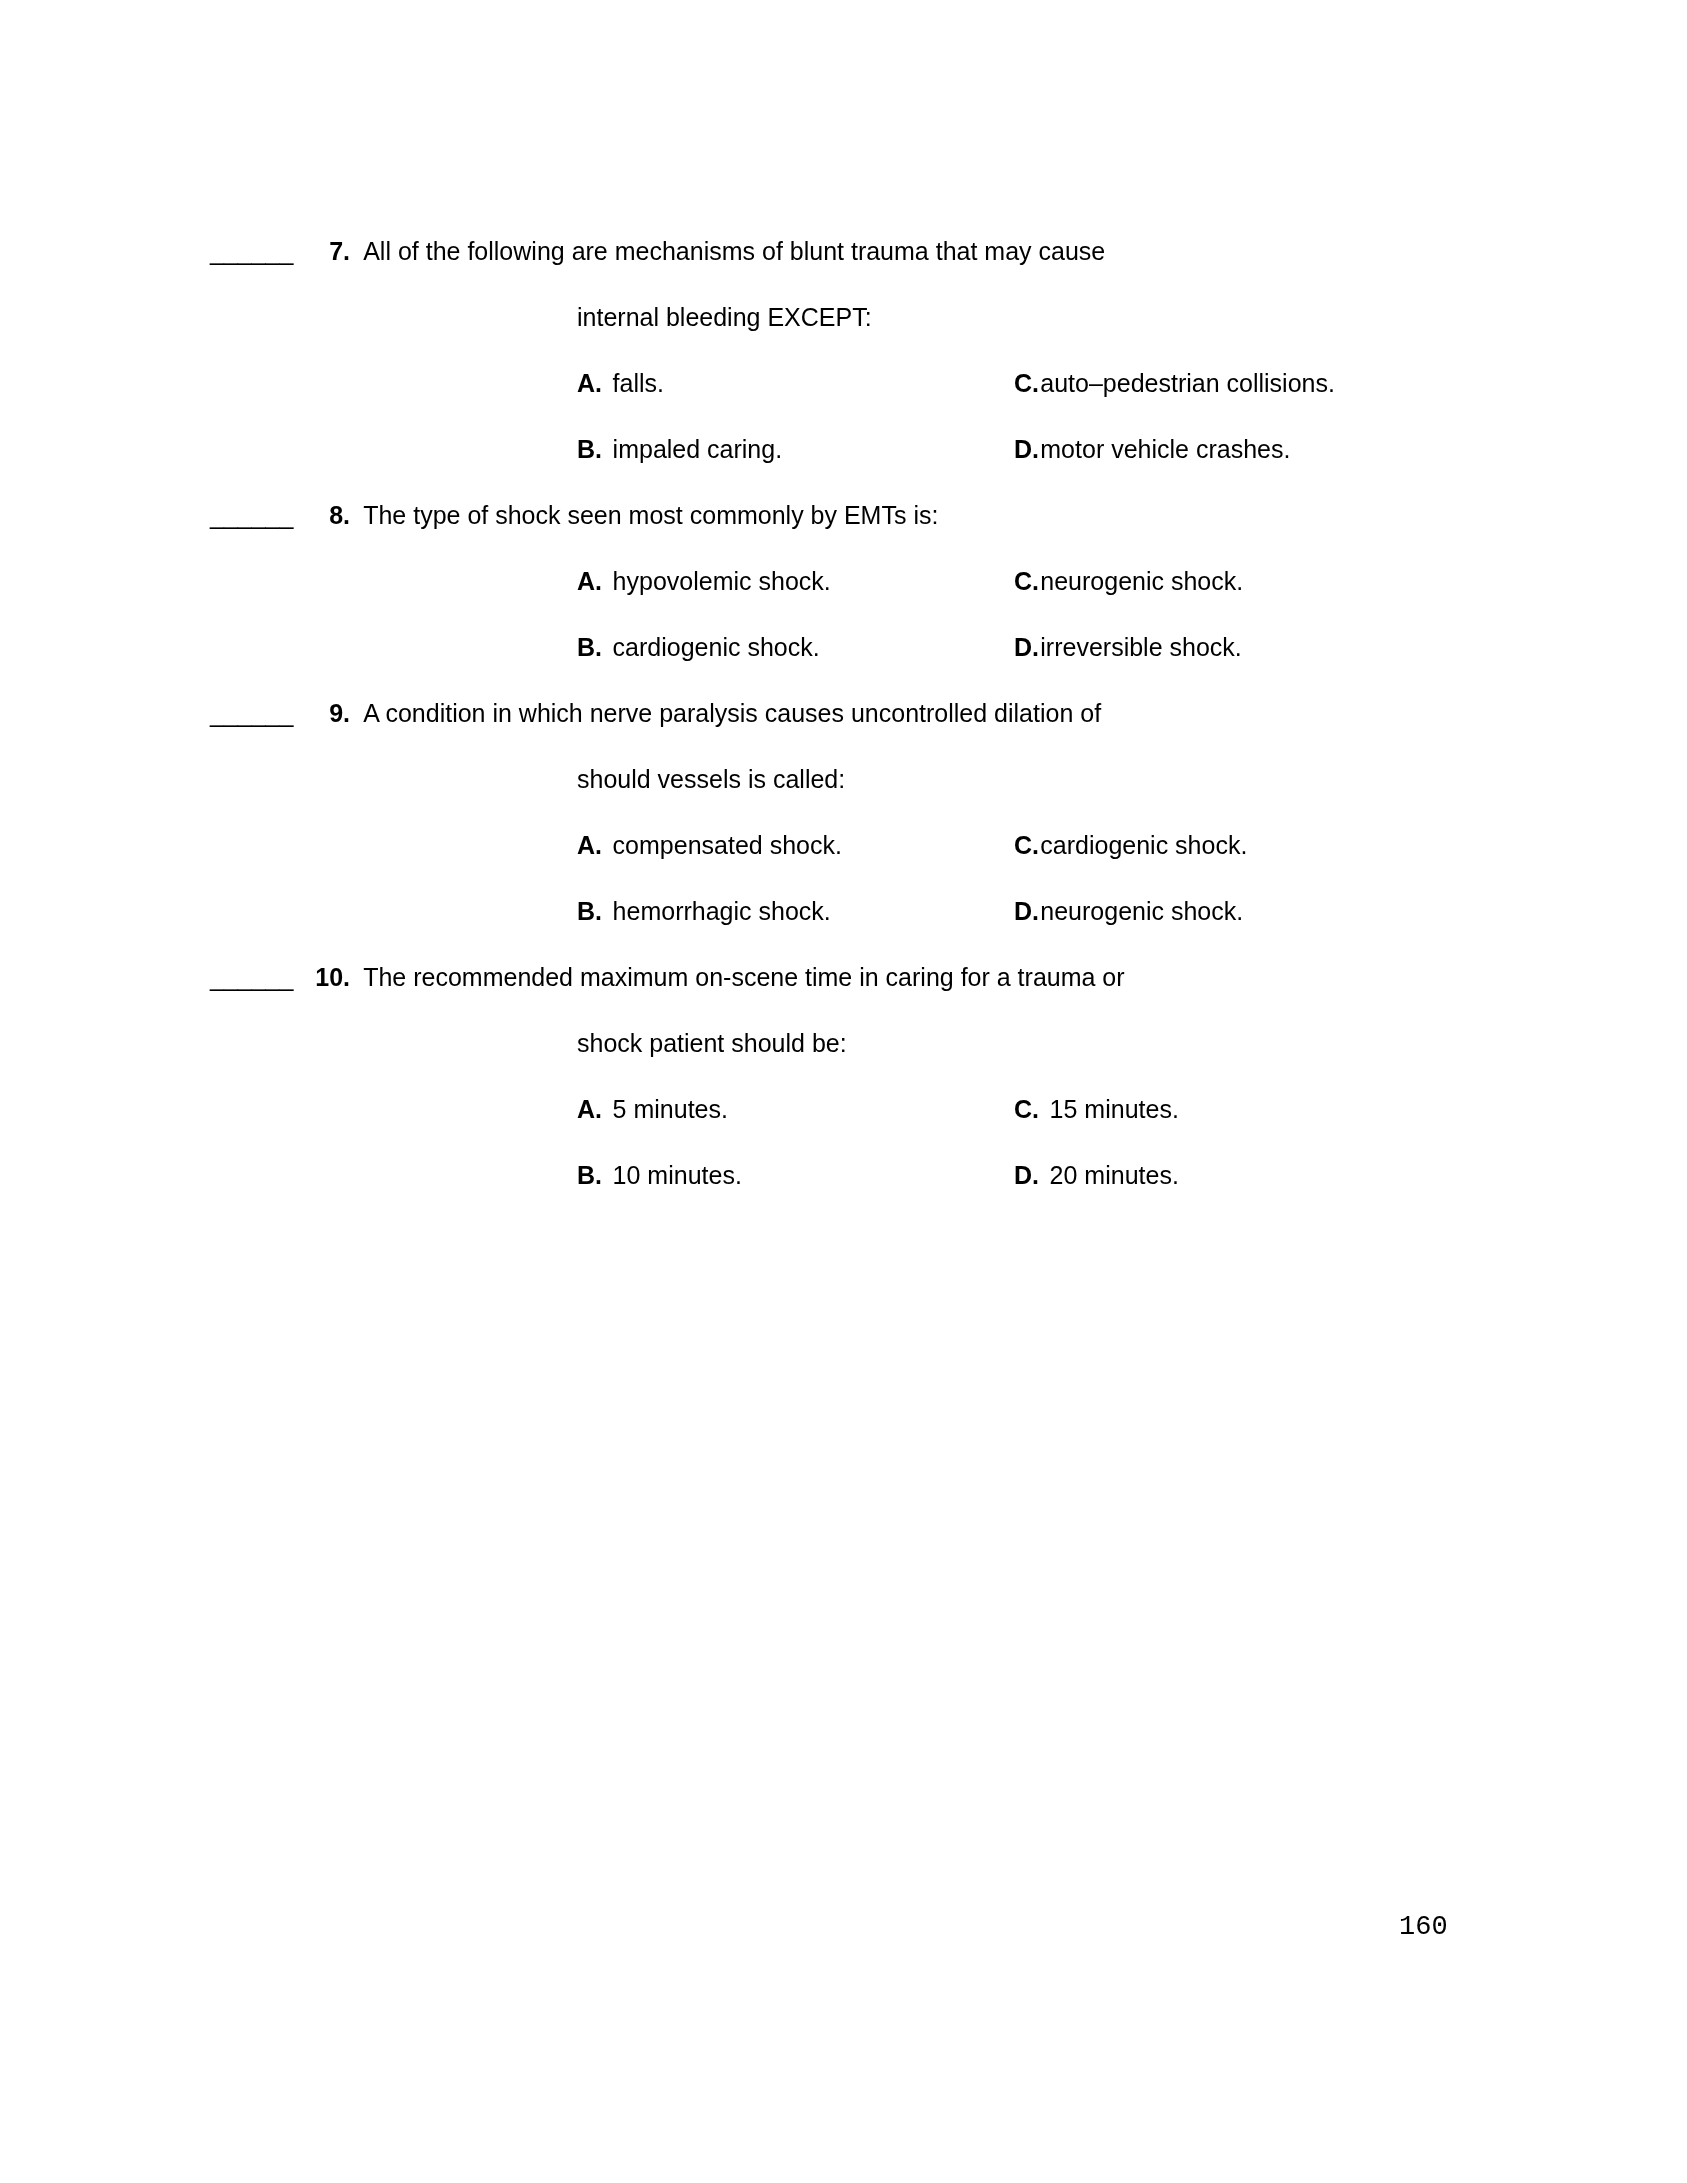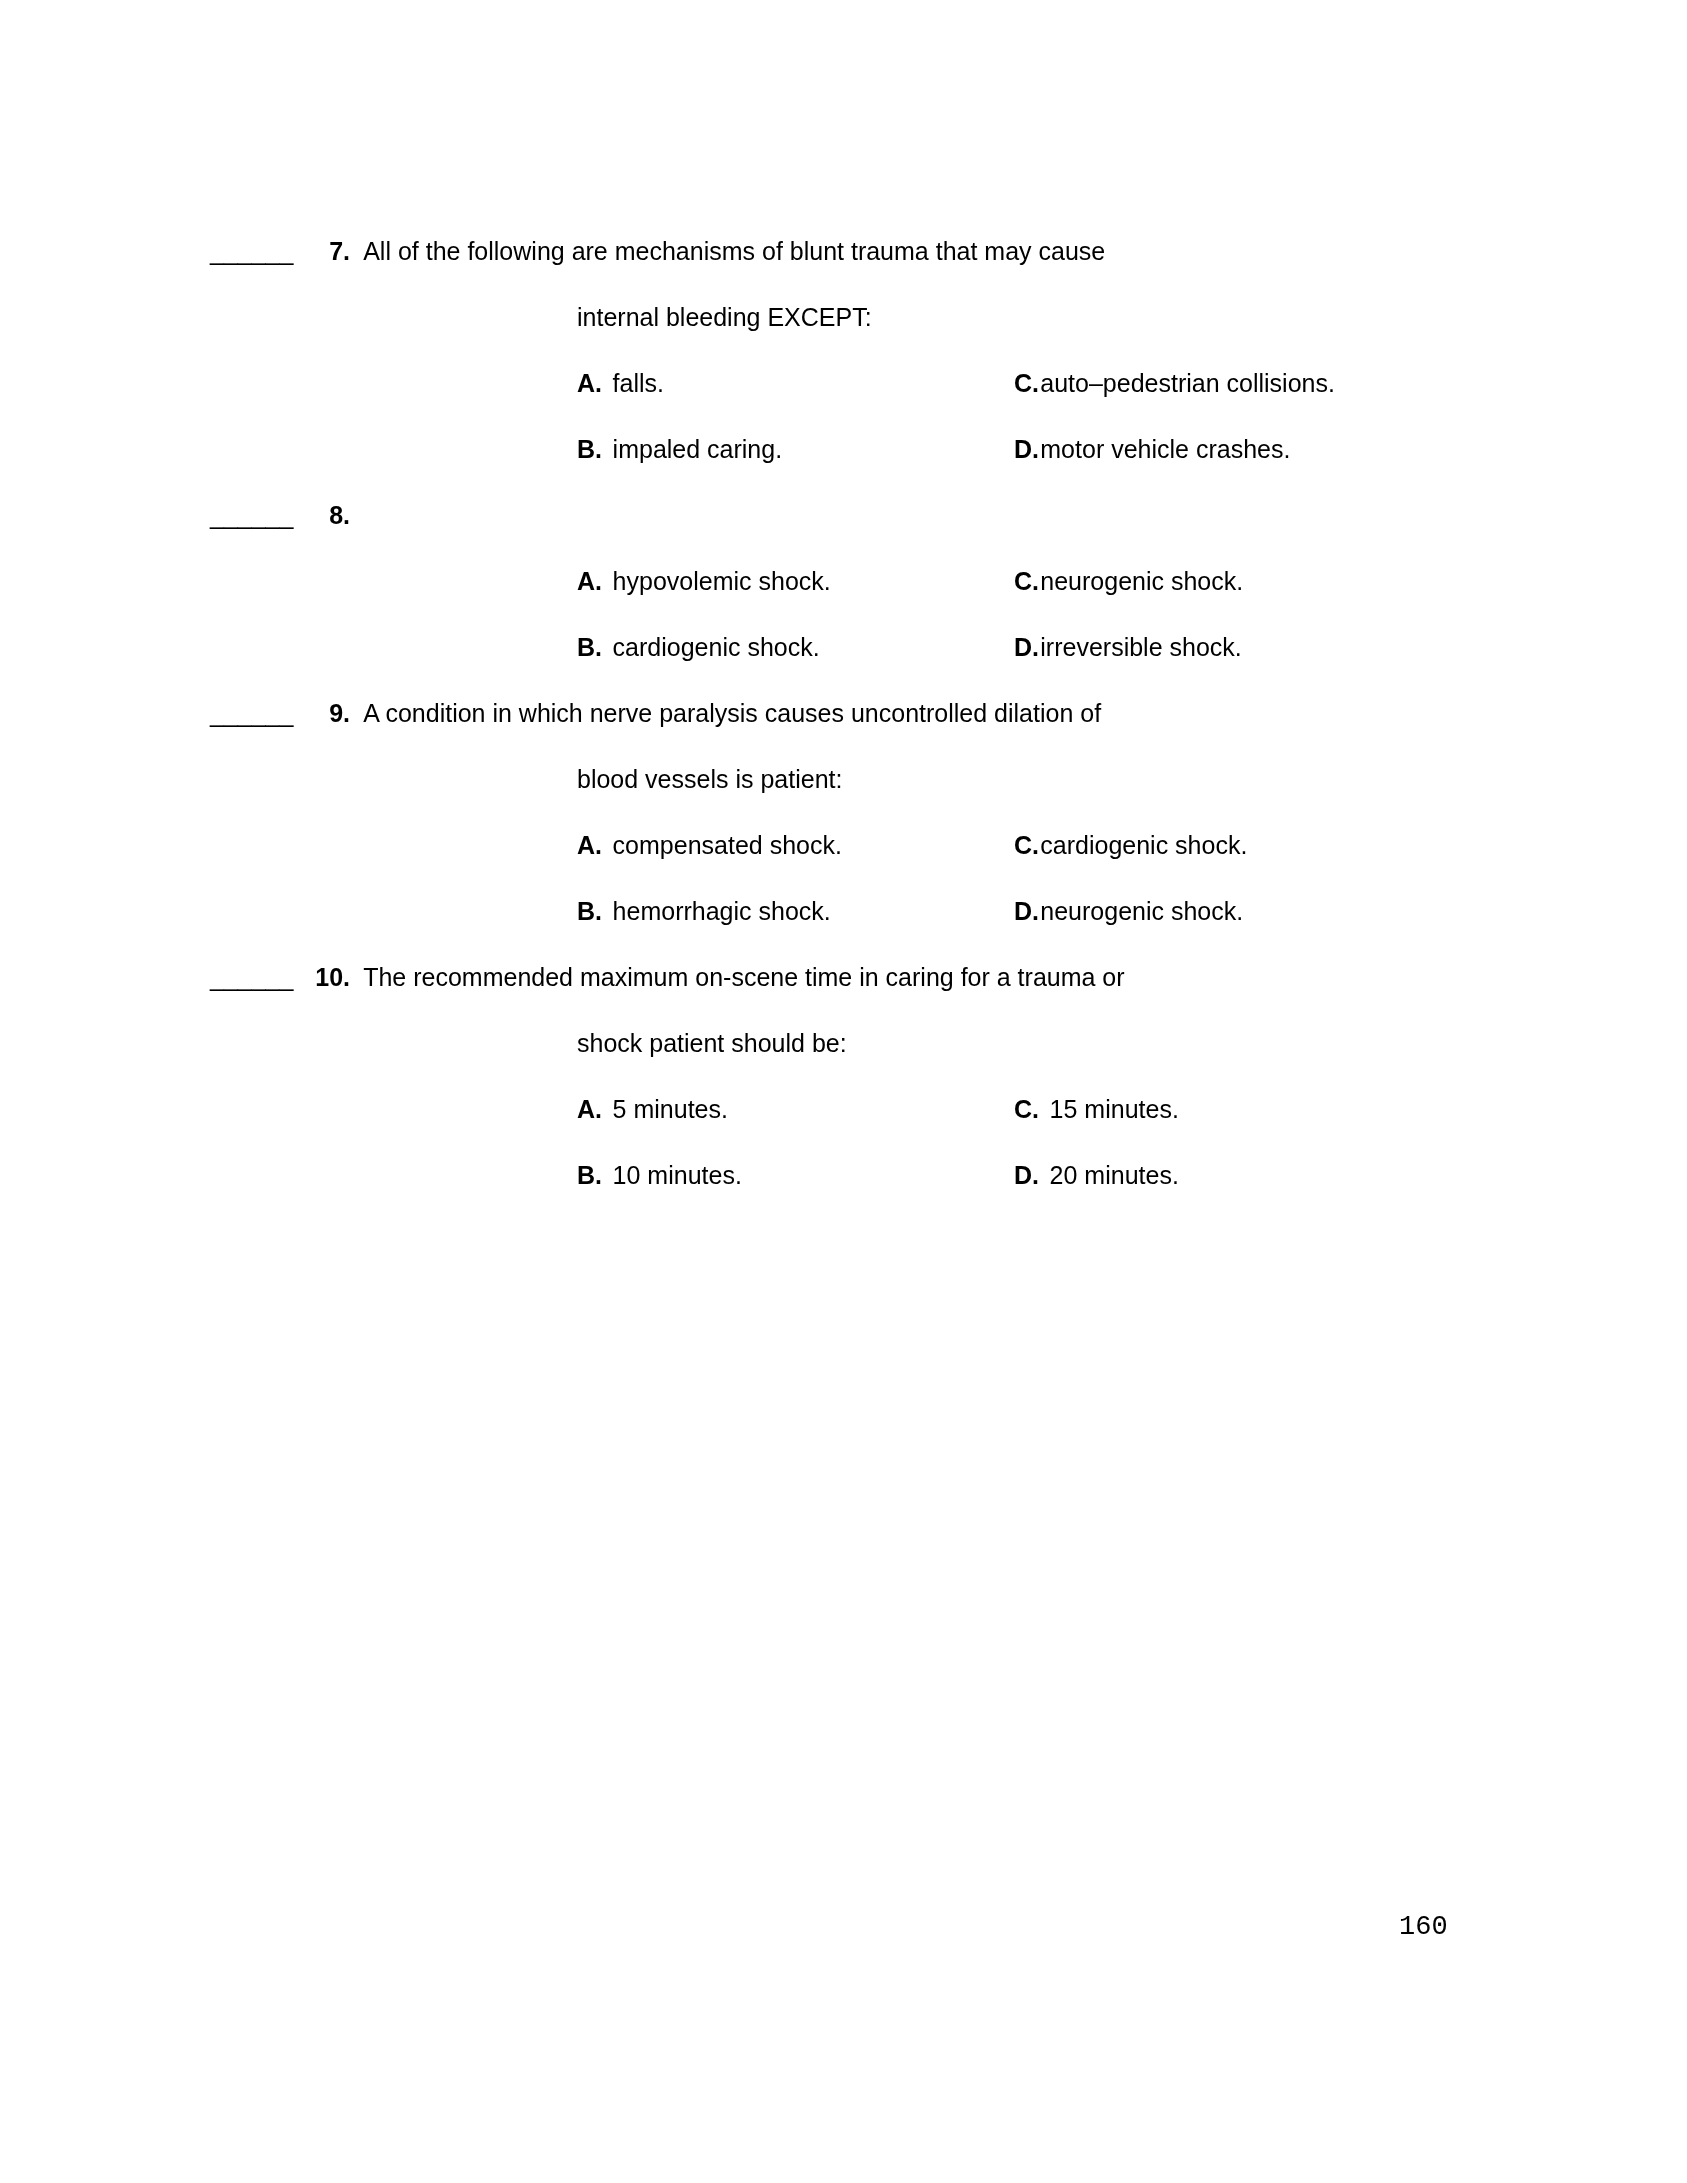--- a/index.html
+++ b/index.html
@@ -127,20 +127,21 @@
             <span class="opt-label tight">motor vehicle crashes.</span>
           </span>
         </div>
       </div>
     </div>
 
     <div class="question">
       <div class="q-head">
         <span class="blank">______</span>
         <span class="q-num">8.</span>
+        <span class="q-text">The type of shock seen most commonly by EMTs is:</span>
       </div>
       <div class="options">
         <div class="opt-row">
           <span class="opt opt-left">
             <span class="opt-letter">A.</span>
             <span class="opt-label">hypovolemic shock.</span>
           </span>
           <span class="opt">
             <span class="opt-letter">C.</span>
             <span class="opt-label tight">neurogenic shock.</span>
@@ -158,21 +159,21 @@
         </div>
       </div>
     </div>
 
     <div class="question">
       <div class="q-head">
         <span class="blank">______</span>
         <span class="q-num">9.</span>
         <span class="q-text">A condition in which nerve paralysis causes uncontrolled dilation of</span>
       </div>
-      <div class="q-cont">blood vessels is patient:</div>
+      <div class="q-cont">should vessels is called:</div>
       <div class="options">
         <div class="opt-row">
           <span class="opt opt-left">
             <span class="opt-letter">A.</span>
             <span class="opt-label">compensated shock.</span>
           </span>
           <span class="opt">
             <span class="opt-letter">C.</span>
             <span class="opt-label tight">cardiogenic shock.</span>
           </span>

